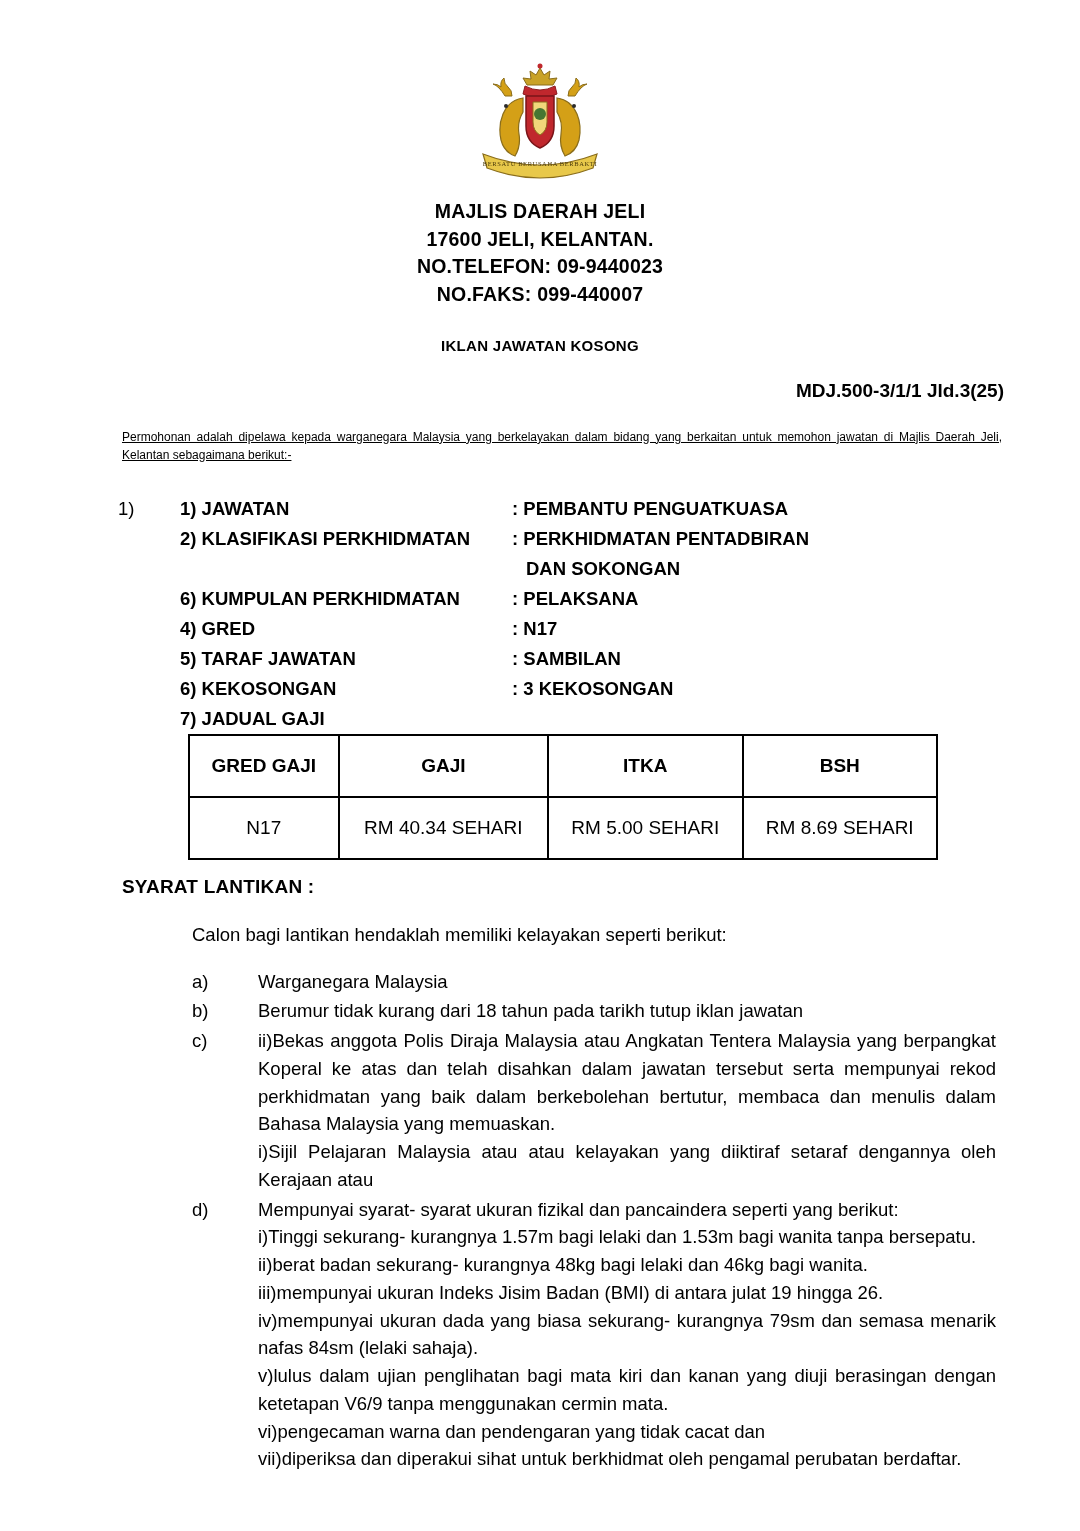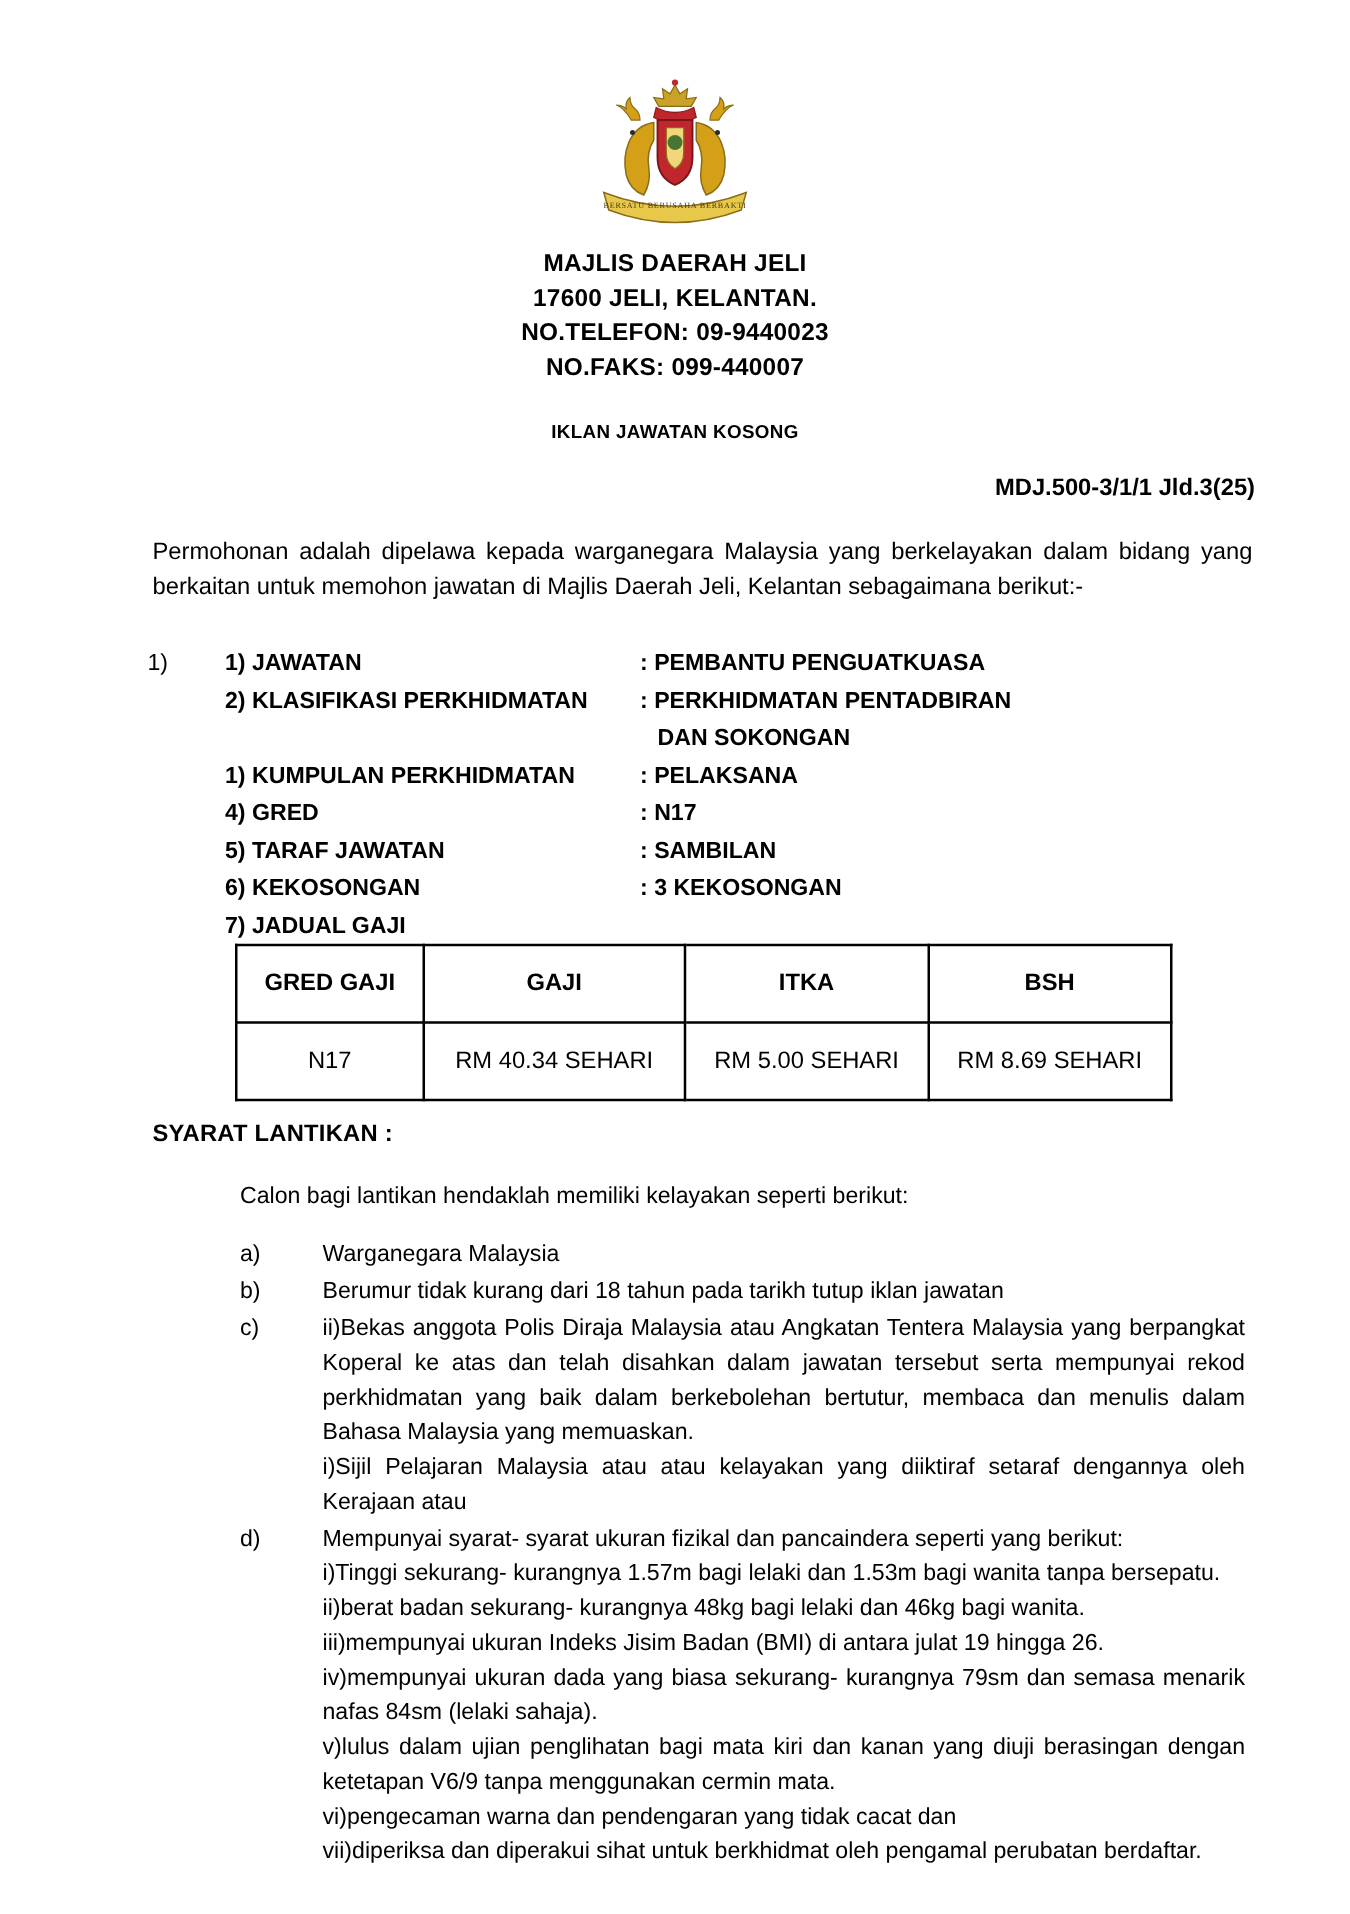--- a/index.html
+++ b/index.html
@@ -56,24 +56,25 @@
   .ref-no {
     text-align: right;
     font-weight: bold;
     font-size: 19px;
     margin-top: 26px;
     padding-right: 6px;
   }
 
   .intro {
     margin-top: 26px;
-    font-size: 19px;
+    font-size: 12px;
     line-height: 1.5;
     text-align: justify;
     padding: 0 8px 0 52px;
+    text-decoration: underline;
   }
 
   
   .job-block {
     margin-top: 30px;
     display: flex;
     padding-left: 48px;
   }
   .job-index {
     width: 62px;
@@ -212,21 +213,21 @@
       <div class="job-row">
         <div class="job-label">2) KLASIFIKASI PERKHIDMATAN</div>
         <div class="job-value">: PERKHIDMATAN PENTADBIRAN</div>
       </div>
       <div class="job-row">
         <div class="job-label"></div>
         <div class="job-value-cont">DAN SOKONGAN</div>
       </div>
 
       <div class="job-row">
-        <div class="job-label">1) KUMPULAN PERKHIDMATAN</div>
+        <div class="job-label">6) KUMPULAN PERKHIDMATAN</div>
         <div class="job-value">: PELAKSANA</div>
       </div>
 
       <div class="job-row">
         <div class="job-label">4) GRED</div>
         <div class="job-value">: N17</div>
       </div>
 
       <div class="job-row">
         <div class="job-label">5) TARAF JAWATAN</div>

